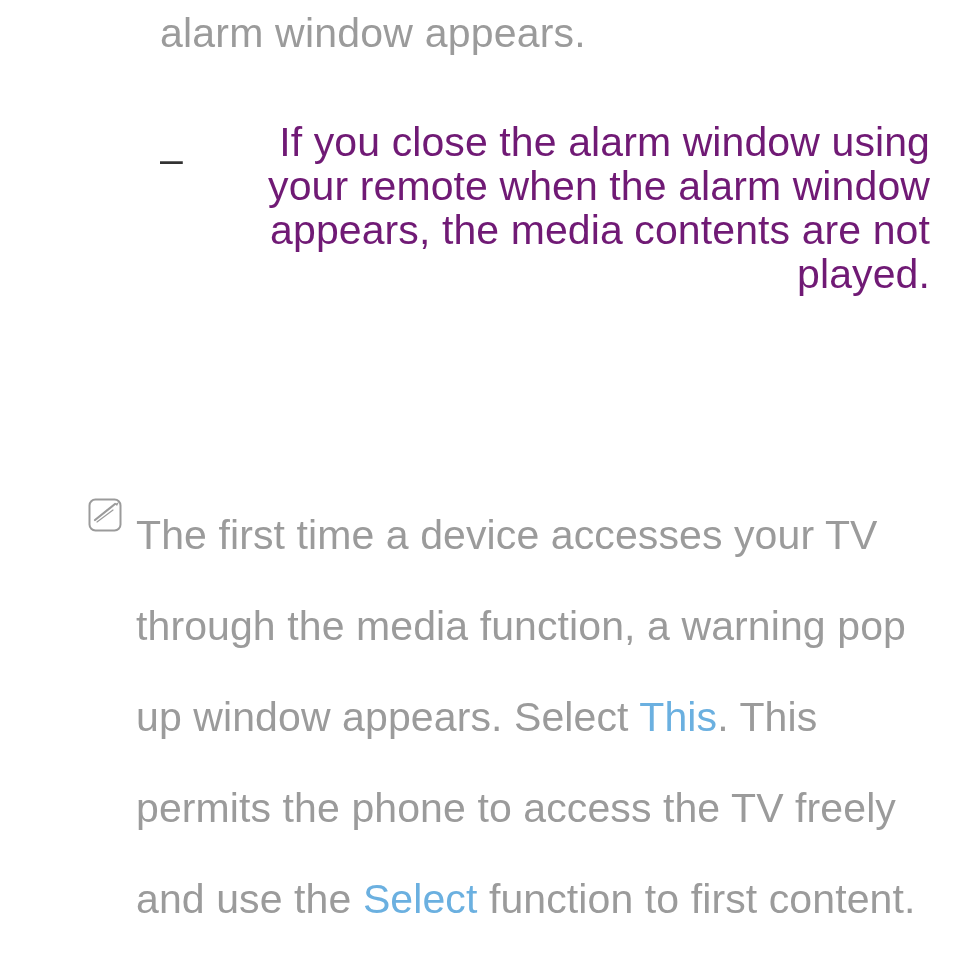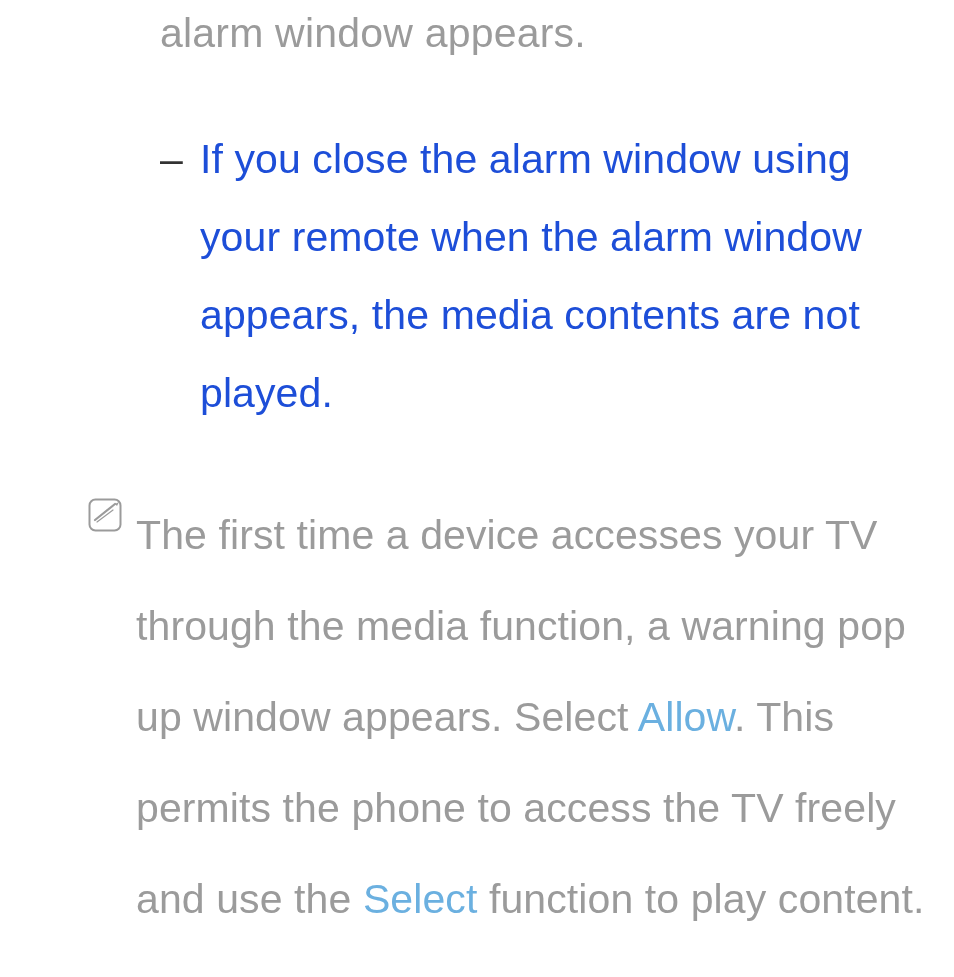--- a/index.html
+++ b/index.html
@@ -36,23 +36,24 @@
   .bullet-dash {
     float: left;
     width: 40px;
     font-size: 41px;
     color: #333333;
     line-height: 78px;
   }
   .bullet-text {
     margin-left: 40px;
     font-size: 41px;
-    color: #1d4ed8;
-    line-height: 78px;
+    color: #701a75;
+    line-height: 44px;
     letter-spacing: 0.1px;
+    text-align: right;
   }
   .note-block {
     position: absolute;
     left: 88px;
     top: 490px;
     width: 850px;
   }
   .note-icon {
     position: absolute;
     left: 0;
@@ -86,17 +87,17 @@
 <div class="note-block">
   <span class="note-icon">
     <svg viewBox="0 0 34 34" xmlns="http://www.w3.org/2000/svg">
       <rect x="1.5" y="1.5" width="31" height="31" rx="6" ry="6" fill="none" stroke="#9b9b9b" stroke-width="2"></rect>
       <path d="M7 22 L27 6" stroke="#9b9b9b" stroke-width="2.2" stroke-linecap="round"></path>
       <path d="M9 24 L25 12" stroke="#9b9b9b" stroke-width="1.2" stroke-linecap="round"></path>
       <path d="M27 6 l4 -2 l-2 4 z" fill="#9b9b9b"></path>
     </svg>
   </span>
   <div class="note-text">
-    <span>The first time a device accesses your TV through the media function, a warning pop up window appears. Select </span><span class="link">Allow</span><span>. This permits the phone to access the TV freely and use the </span><span class="link">Select</span><span> function to play content.</span>
+    <span>The first time a device accesses your TV through the media function, a warning pop up window appears. Select </span><span class="link">This</span><span>. This permits the phone to access the TV freely and use the </span><span class="link">Select</span><span> function to first content.</span>
   </div>
 </div>
 
 </div>
 
 </body></html>

